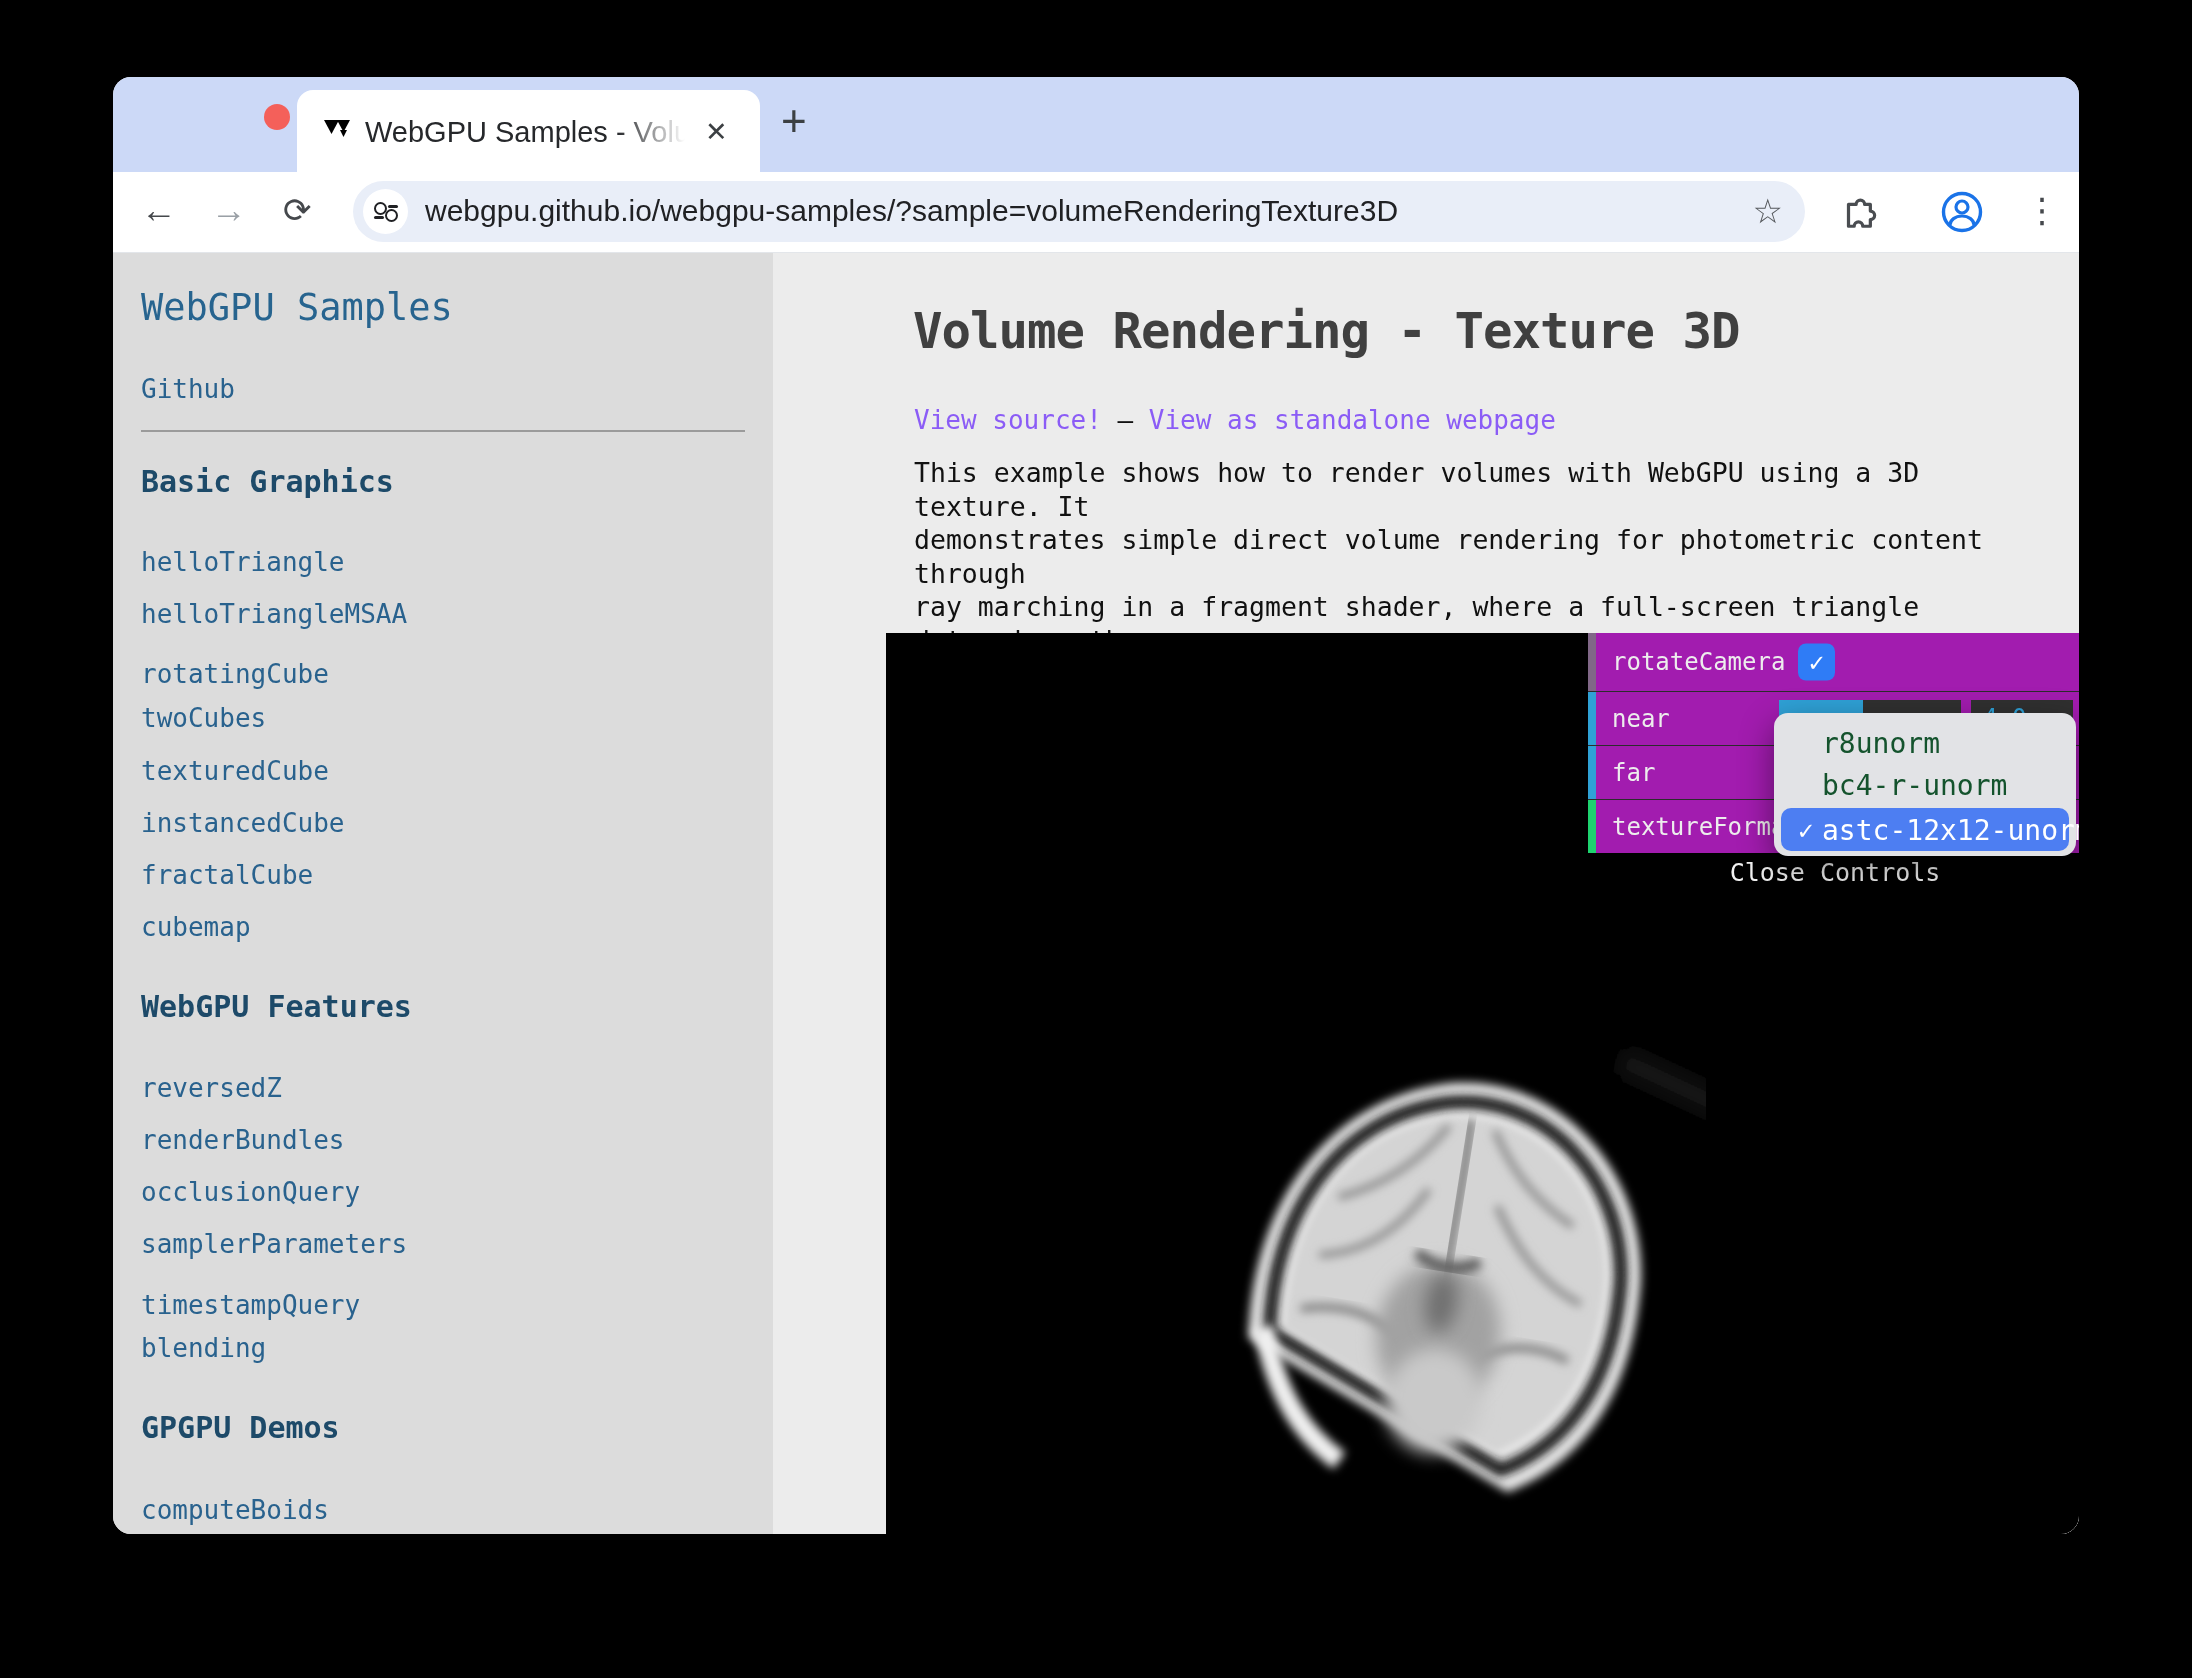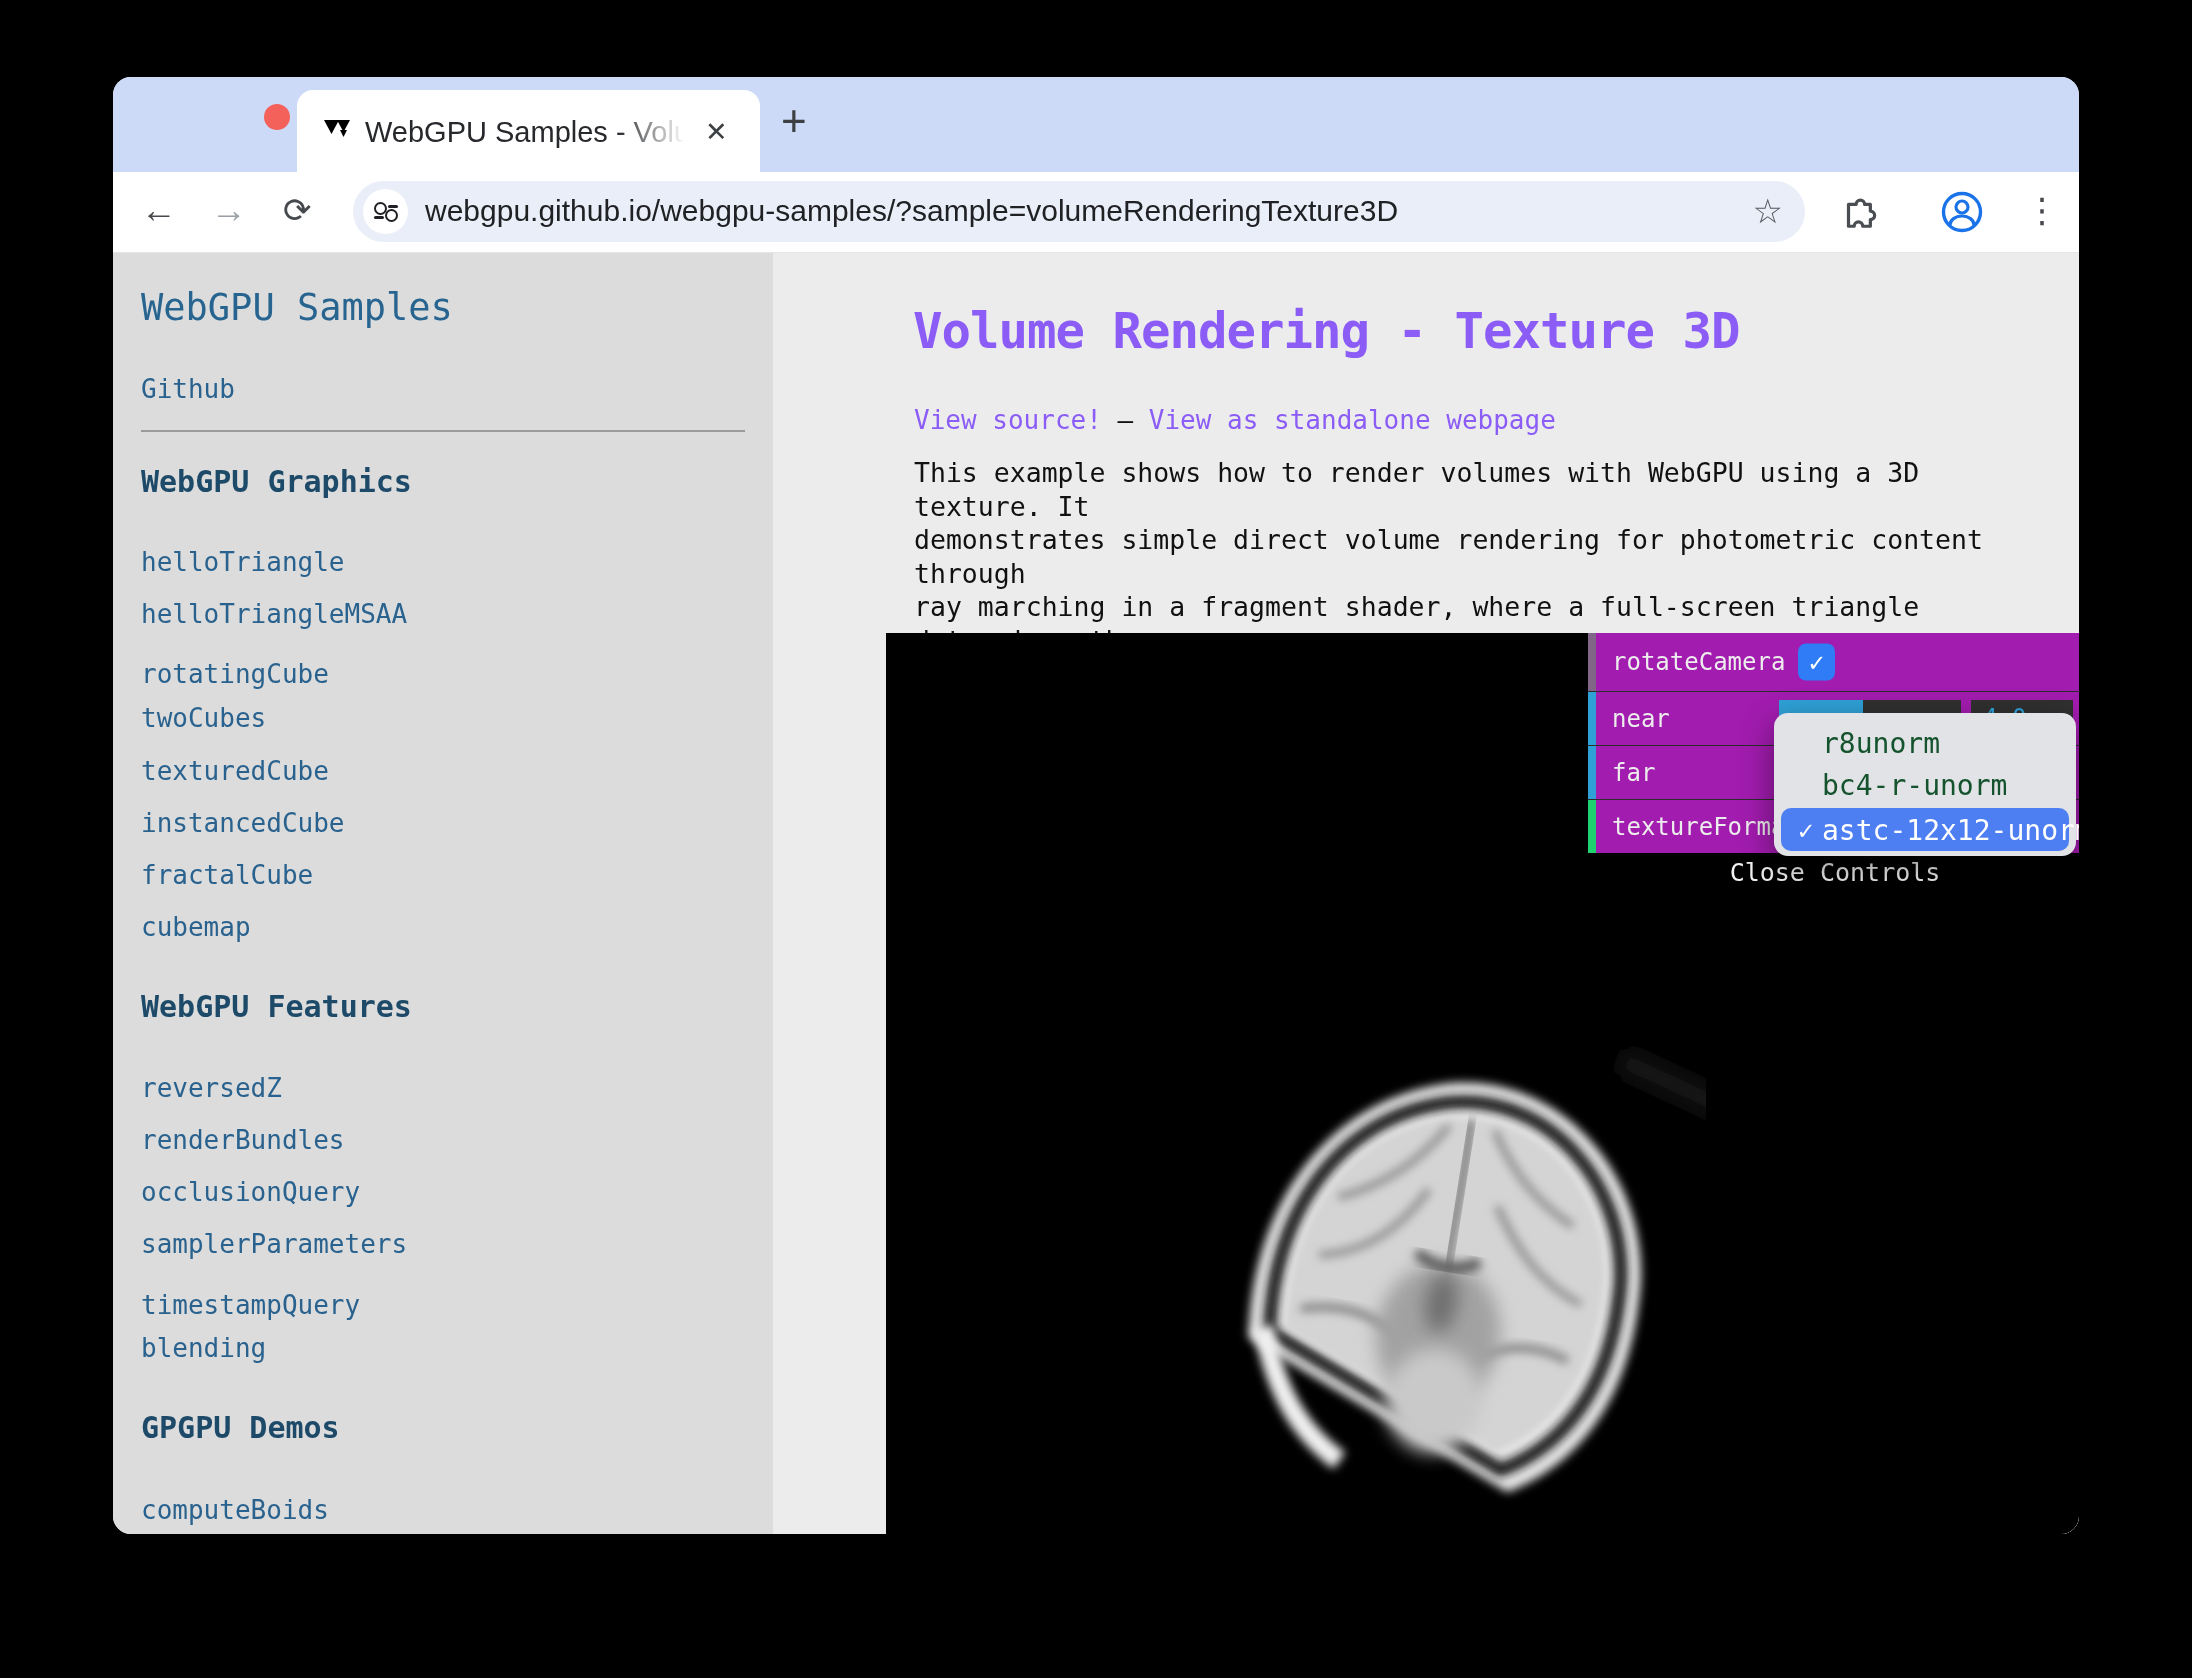--- a/index.html
+++ b/index.html
@@ -40,21 +40,21 @@
   
   .content{position:absolute;left:0;top:176px;width:100%;height:1281px;}
   .sidebar{position:absolute;left:0;top:0;width:660px;height:100%;background:#dcdcdc;
     font-family:"DejaVu Sans Mono",monospace;}
   .sb-title{position:absolute;left:28px;top:33px;font-size:37px;color:#27648f;}
   .sb-link{position:absolute;left:28px;font-size:26px;color:#29628e;}
   .sb-hr{position:absolute;left:28px;top:177px;width:604px;border-top:2px solid #9b9b9b;}
   .sb-h2{position:absolute;left:28px;font-size:30px;font-weight:bold;color:#1d4a69;}
   .main{position:absolute;left:660px;top:0;width:1306px;height:100%;background:#ececec;
     font-family:"DejaVu Sans Mono",monospace;}
-  .m-title{position:absolute;left:140px;top:50px;font-size:49px;font-weight:bold;color:#8b5cf6;letter-spacing:-1px;}
+  .m-title{position:absolute;left:140px;top:50px;font-size:49px;font-weight:bold;color:#404040;letter-spacing:-1px;}
   .m-links{position:absolute;left:141px;top:152px;font-size:26px;color:#111;}
   .m-links a{color:#8b5cf6;text-decoration:none;}
   .m-desc{position:absolute;left:141px;top:203px;width:1130px;font-size:26.5px;line-height:33.6px;color:#111;}
   
   .canvaswrap{position:absolute;left:113px;top:380px;width:1220px;height:901px;background:#fff;}
   .gpucanvas{position:absolute;left:0;top:0;width:1196px;height:901px;background:#000;overflow:hidden;}
   .gui{position:absolute;left:702px;top:0;width:494px;}
   .gui-row{position:relative;width:100%;background:#a21caf;border-bottom:1px solid #2c2c2c;}
   .gui-strip{position:absolute;left:0;top:0;width:8px;height:100%;}
   .gui-label{position:absolute;left:24px;top:50%;transform:translateY(-50%);font-size:24px;color:#ededed;}
@@ -121,21 +121,21 @@
     </svg>
     <div class="dots">⋮</div>
   </div>
 
   <div class="content">
 
     <div class="sidebar">
       <div class="sb-title">WebGPU Samples</div>
       <div class="sb-link" style="top:121px;">Github</div>
       <div class="sb-hr"></div>
-      <div class="sb-h2" style="top:211px;">WebGPU Graphics</div>
+      <div class="sb-h2" style="top:211px;">Basic Graphics</div>
       <div class="sb-link" style="top:294px;">helloTriangle</div>
       <div class="sb-link" style="top:346px;">helloTriangleMSAA</div>
       <div class="sb-link" style="top:406px;">rotatingCube</div>
       <div class="sb-link" style="top:450px;">twoCubes</div>
       <div class="sb-link" style="top:503px;">texturedCube</div>
       <div class="sb-link" style="top:555px;">instancedCube</div>
       <div class="sb-link" style="top:607px;">fractalCube</div>
       <div class="sb-link" style="top:659px;">cubemap</div>
       <div class="sb-h2" style="top:736px;">WebGPU Features</div>
       <div class="sb-link" style="top:820px;">reversedZ</div>

